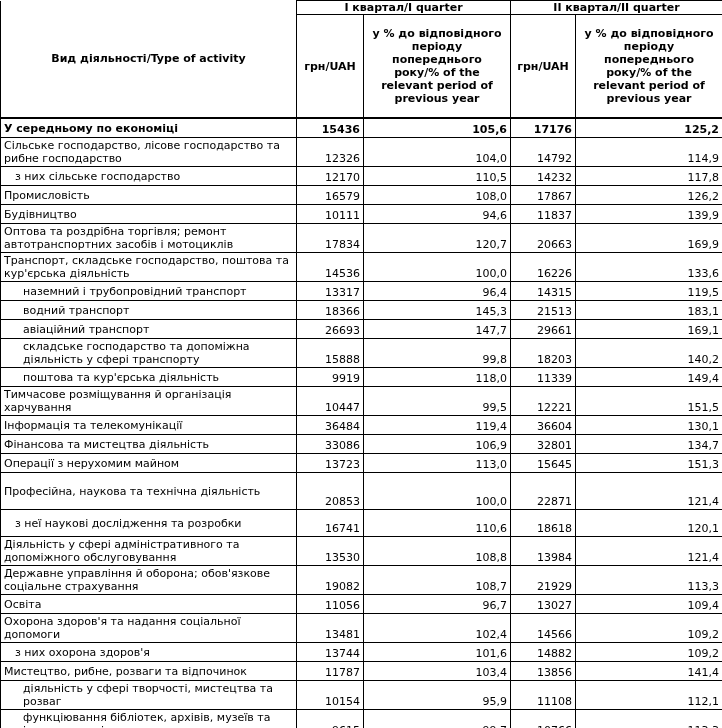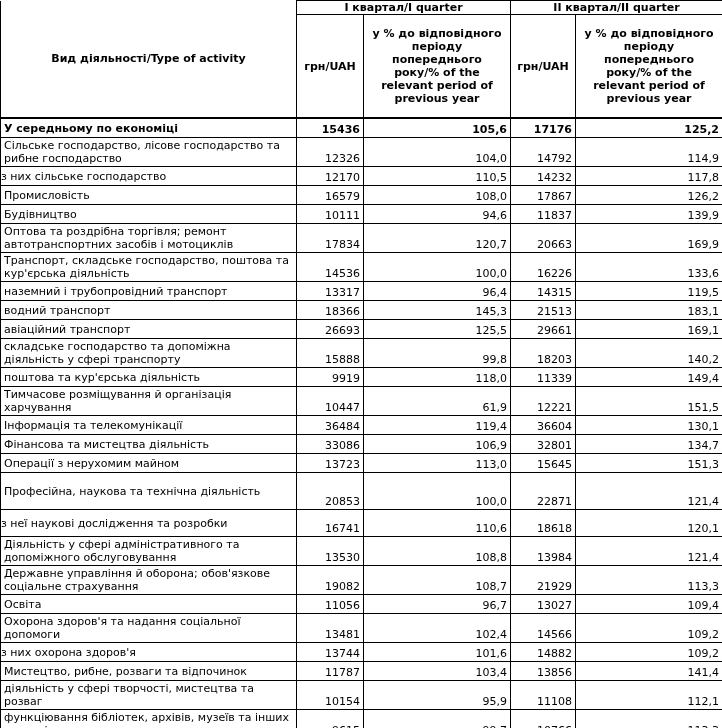--- a/index.html
+++ b/index.html
@@ -36,22 +36,22 @@
   thead tr.sub-row th { height: 100px; }
   th.activity-head { border-top: none; text-align: center; }
   th.pct-head { padding: 1px 6px; }
   tbody td { height: 16px; line-height: 13px; }
   td.name {
     text-align: left;
     vertical-align: middle;
     word-wrap: break-word;
   }
   td.ind0 { padding-left: 3px; }
-  td.ind1 { padding-left: 3px; margin-left: 17px; }
-  td.ind2 { padding-left: 0; }
+  td.ind1 { padding-left: 22px; margin-left: 17px; }
+  td.ind2 { padding-left: 14px; }
   td.num {
     text-align: right;
     vertical-align: bottom;
     padding-right: 3px;
   }
   tr.bold td { font-weight: bold; }
   tbody tr:first-child td { border-top: 2px solid #000000; }
   tbody tr:nth-child(17) td { height: 34px; }
   tbody tr:nth-child(18) td { height: 24px; }
 </style>
@@ -140,42 +140,42 @@
         <tr>
           <td class="name ind1">водний транспорт</td>
           <td class="num">18366</td>
           <td class="num">145,3</td>
           <td class="num">21513</td>
           <td class="num">183,1</td>
         </tr>
         <tr>
           <td class="name ind1">авіаційний транспорт</td>
           <td class="num">26693</td>
-          <td class="num">125,5</td>
+          <td class="num">147,7</td>
           <td class="num">29661</td>
           <td class="num">169,1</td>
         </tr>
         <tr>
           <td class="name ind1">складське господарство та допоміжна діяльність у сфері транспорту</td>
           <td class="num">15888</td>
           <td class="num">99,8</td>
           <td class="num">18203</td>
           <td class="num">140,2</td>
         </tr>
         <tr>
           <td class="name ind1">поштова та кур'єрська діяльність</td>
           <td class="num">9919</td>
           <td class="num">118,0</td>
           <td class="num">11339</td>
           <td class="num">149,4</td>
         </tr>
         <tr>
           <td class="name ind0">Тимчасове розміщування й організація харчування</td>
           <td class="num">10447</td>
-          <td class="num">61,9</td>
+          <td class="num">99,5</td>
           <td class="num">12221</td>
           <td class="num">151,5</td>
         </tr>
         <tr>
           <td class="name ind0">Інформація та телекомунікації</td>
           <td class="num">36484</td>
           <td class="num">119,4</td>
           <td class="num">36604</td>
           <td class="num">130,1</td>
         </tr>

